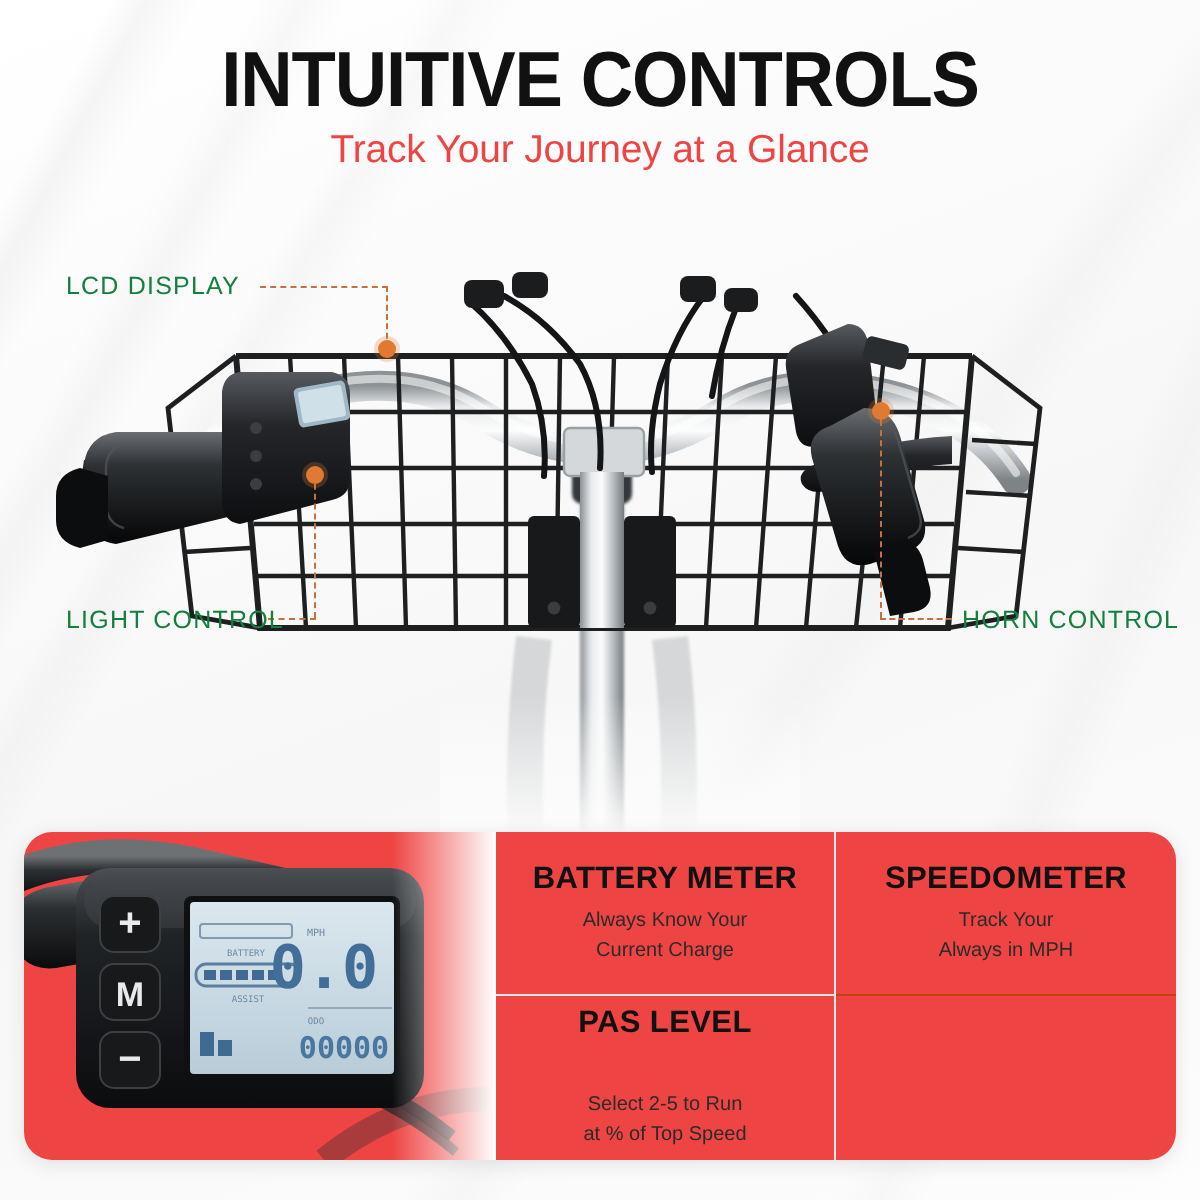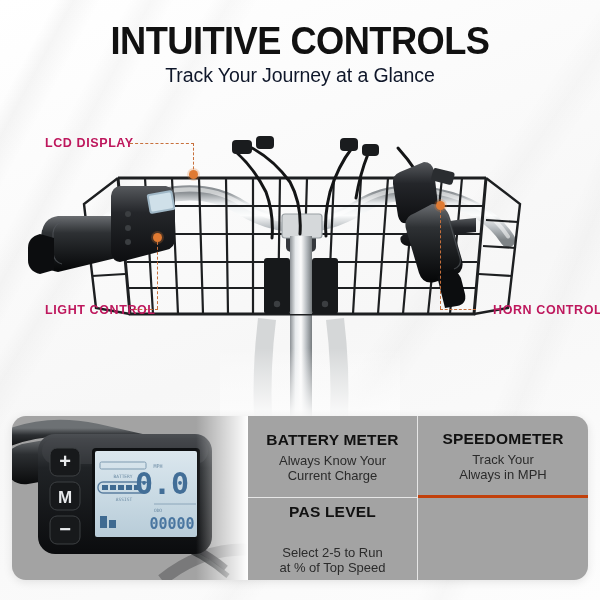--- a/index.html
+++ b/index.html
@@ -26,26 +26,26 @@
 
   
   .title{
     position:absolute;left:0;right:0;top:20px;text-align:center;
     font-size:39px;line-height:42px;font-weight:bold;letter-spacing:-0.6px;
     color:#111;
     transform:scaleX(.93);
   }
   .subtitle{
     position:absolute;left:0;right:0;top:63px;text-align:center;
-    font-size:19.5px;line-height:24px;font-weight:400;color:#0f172a;
+    font-size:19.5px;line-height:24px;font-weight:400;color:#ef4444;
     letter-spacing:-0.1px;
   }
 
   
-  .callout{position:absolute;font-size:12.5px;font-weight:bold;letter-spacing:.6px;color:#be185d;white-space:nowrap;margin-left:12px;}
+  .callout{position:absolute;font-size:12.5px;font-weight:normal;letter-spacing:.6px;color:#15803d;white-space:nowrap;}
   .c-lcd{left:33px;top:136px;}
   .c-light{left:33px;top:303px;}
   .c-horn{left:481px;top:303px;}
 
   
   .lead{position:absolute;}
   .lead.h{border-top:1.6px dashed #c8703c;height:0;}
   .lead.v{border-left:1.6px dashed #c8703c;width:0;}
   .dot{position:absolute;width:9px;height:9px;border-radius:50%;
        background:#e07a32;box-shadow:0 0 0 2px rgba(224,122,50,.25);}
@@ -61,33 +61,33 @@
   #dot-lcd   {left:189px;top:170px;}
   #dot-light {left:153px;top:233px;}
   #dot-horn  {left:436px;top:201px;}
 
   
   .bike{position:absolute;left:0;top:118px;width:600px;height:300px;}
 
   
   .card{
     position:absolute;left:12px;top:416px;width:576px;height:164px;
-    background:#a3a3a3;border-radius:14px;
+    background:#ef4444;border-radius:14px;
     box-shadow:0 2px 10px rgba(0,0,0,.10);
     overflow:hidden;
   }
   .card-photo{position:absolute;left:0;top:0;width:236px;height:164px;overflow:hidden;}
   .features{position:absolute;left:236px;top:0;right:0;bottom:0;display:grid;
     grid-template-columns:1fr 1fr;grid-template-rows:1fr 1fr;}
   .feat{display:flex;flex-direction:column;align-items:center;justify-content:center;
         text-align:center;padding:0 8px;position:relative;}
   .feat-title{font-size:15.5px;font-weight:bold;letter-spacing:.2px;color:#111;margin-bottom:4px;}
-  .feat-desc{font-size:13px;line-height:15px;color:#2b2b2b;}
+  .feat-desc{font-size:10px;line-height:15px;color:#2b2b2b;}
   .features .feat:nth-child(1){border-right:1px solid #e6e6e6;border-bottom:1px solid #e6e6e6;}
-  .features .feat:nth-child(2){border-bottom:3px solid #c2410c;}
+  .features .feat:nth-child(2){border-bottom:1px solid #c2410c;}
   .features .feat:nth-child(3){border-right:1px solid #e6e6e6;gap:20px;}
 </style>
 </head>
 <body>
 
 <div id="stage">
 
   <div class="bg"></div>
   <div class="bg-streaks"></div>
 

